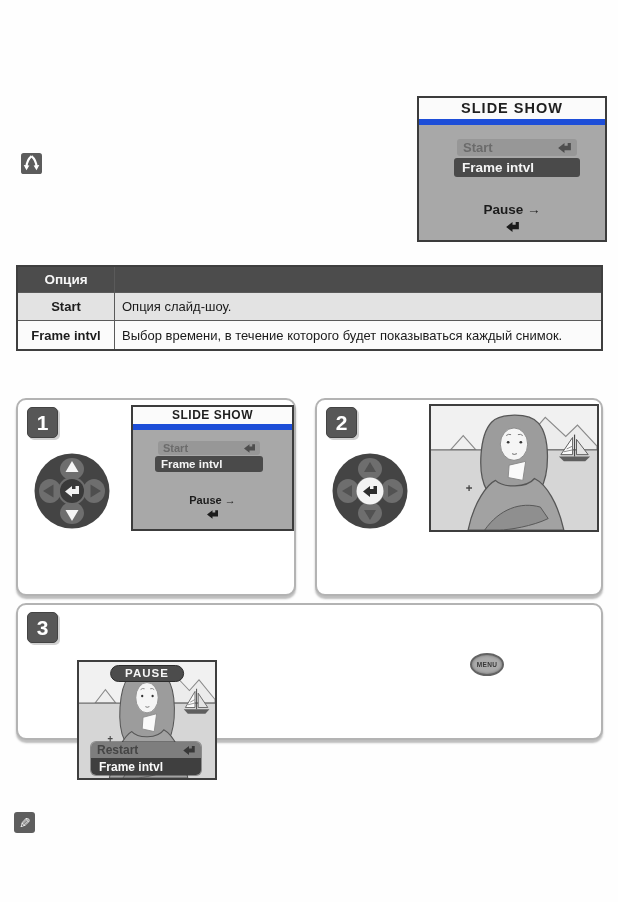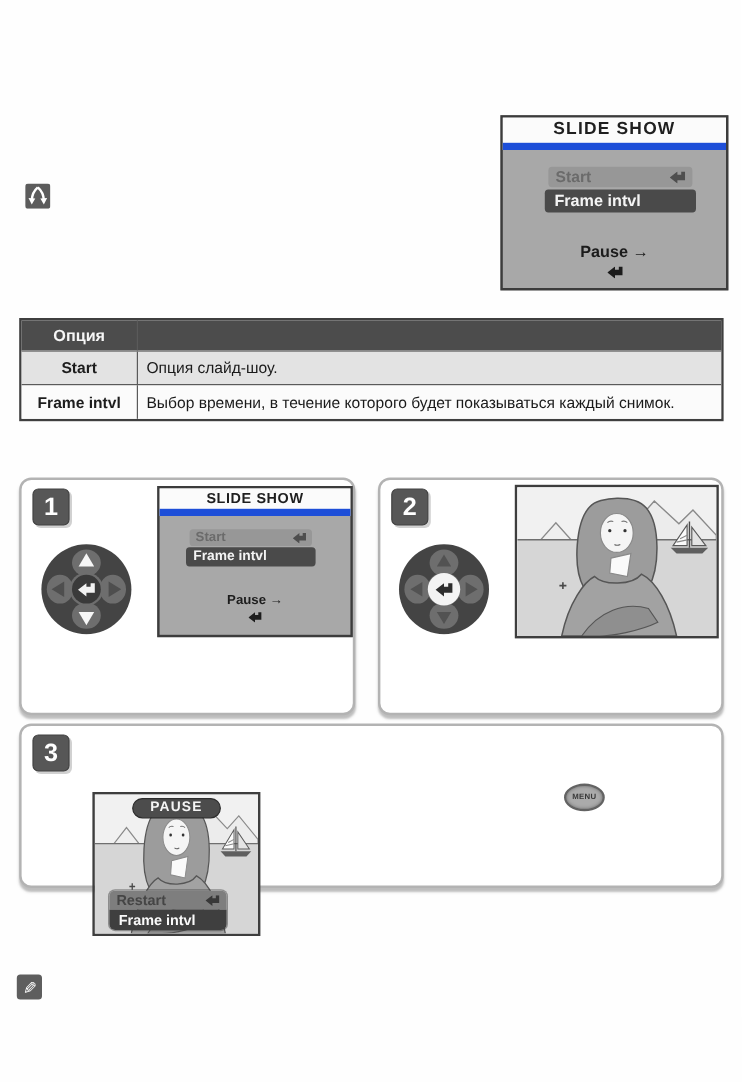--- a/index.html
+++ b/index.html
@@ -64,21 +64,21 @@
 
   
   .photo{position:absolute;border:2px solid #3e3e3e;box-sizing:border-box;overflow:hidden;}
   #photo2{left:112px;top:4px;width:170px;height:128px;}
   #screen3{left:59px;top:7px;width:140px;height:120px;margin-top:48px;}
   .photo svg{display:block;width:100%;height:100%;}
   .scene-holder{position:absolute;left:0;top:0;right:0;bottom:0;}
 
   
   #pause-pill{position:absolute;top:3px;left:50%;transform:translateX(-50%);background:#4c4c4c;color:#f5f5f5;font-weight:bold;font-size:11.5px;line-height:15px;padding:0 14px;border-radius:9px;border:1px solid #2c2c2c;letter-spacing:1px;}
-  #overlay3{position:absolute;left:12px;bottom:3px;width:98px;border-radius:5px;overflow:hidden;box-shadow:0 0 0 1px rgba(50,50,50,.45);}
+  #overlay3{position:absolute;left:12px;bottom:3px;width:110px;border-radius:5px;overflow:hidden;box-shadow:0 0 0 1px rgba(50,50,50,.45);}
   .row-restart{background:#7e7e7e;color:#454545;display:flex;justify-content:space-between;align-items:center;height:16px;padding:0 6px;font-weight:bold;font-size:12px;}
   .row-restart .enter-icon{color:#383838;}
   .row-restart .ei{width:12px;height:9px;}
   .row-frame3{background:#3f3f3f;color:#fafafa;height:17px;display:flex;align-items:center;padding:0 8px;font-weight:bold;font-size:12px;}
   #menu-btn{position:absolute;left:452px;top:48px;width:34px;height:23px;border-radius:50%;background:#ababab;border:2px solid #636363;color:#383838;font-size:6.5px;font-weight:bold;display:flex;align-items:center;justify-content:center;letter-spacing:.3px;box-shadow:inset 0 0 3px #6d6d6d;box-sizing:border-box;}
   .enter-icon{display:inline-flex;align-items:center;}
 </style>
 </head>
 <body>
 

